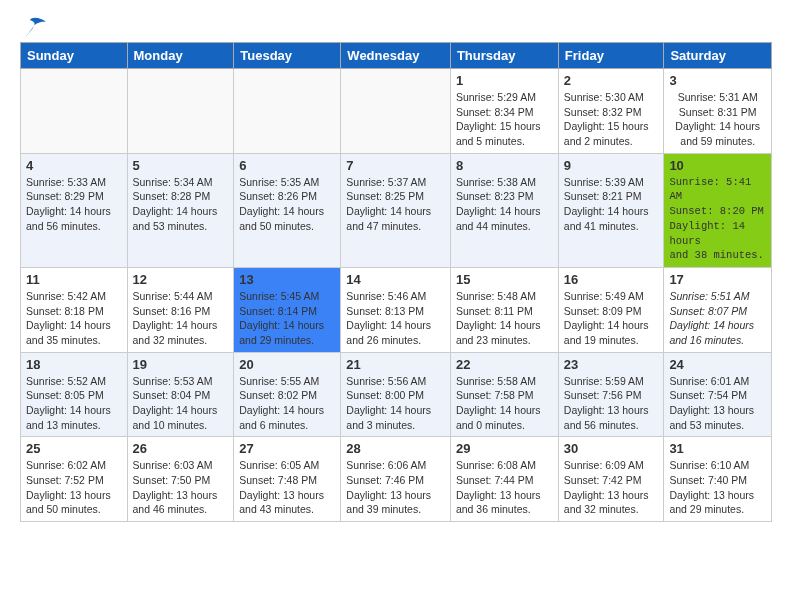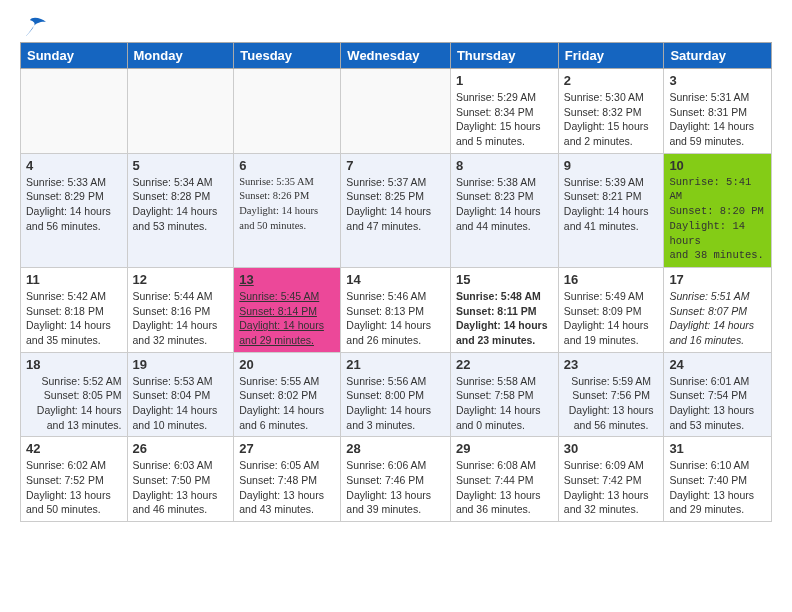--- a/index.html
+++ b/index.html
@@ -70,21 +70,21 @@
           </td>
           <td style="background: rgb(255, 255, 255);">
             <span class="day-num">2</span>
             <div class="day-info" style="white-space: pre-line;">Sunrise: 5:30 AM
 Sunset: 8:32 PM
 Daylight: 15 hours
 and 2 minutes.</div>
           </td>
           <td style="background: rgb(255, 255, 255);">
             <span class="day-num">3</span>
-            <div class="day-info" style="white-space: pre-line;">Sunrise: 5:31 AM
+            <div class="day-info" style="white-space: pre-line; text-align: center;">Sunrise: 5:31 AM
 Sunset: 8:31 PM
 Daylight: 14 hours
 and 59 minutes.</div>
           </td>
         </tr>
         <tr>
           <td style="background: rgb(238, 242, 250);">
             <span class="day-num">4</span>
             <div class="day-info" style="white-space: pre-line;">Sunrise: 5:33 AM
 Sunset: 8:29 PM
@@ -93,21 +93,21 @@
           </td>
           <td style="background: rgb(238, 242, 250);">
             <span class="day-num">5</span>
             <div class="day-info" style="white-space: pre-line;">Sunrise: 5:34 AM
 Sunset: 8:28 PM
 Daylight: 14 hours
 and 53 minutes.</div>
           </td>
           <td style="background: rgb(238, 242, 250);">
             <span class="day-num">6</span>
-            <div class="day-info" style="white-space: pre-line; font-family: Liberation Serif, serif;">Sunrise: 5:35 AM
+            <div class="day-info" style="white-space: pre-line;">Sunrise: 5:35 AM
 Sunset: 8:26 PM
 Daylight: 14 hours
 and 50 minutes.</div>
           </td>
           <td style="background: rgb(238, 242, 250);">
             <span class="day-num">7</span>
             <div class="day-info" style="white-space: pre-line;">Sunrise: 5:37 AM
 Sunset: 8:25 PM
 Daylight: 14 hours
 and 47 minutes.</div>
@@ -142,37 +142,37 @@
 Daylight: 14 hours
 and 35 minutes.</div>
           </td>
           <td style="background: rgb(255, 255, 255);">
             <span class="day-num">12</span>
             <div class="day-info" style="white-space: pre-line;">Sunrise: 5:44 AM
 Sunset: 8:16 PM
 Daylight: 14 hours
 and 32 minutes.</div>
           </td>
-          <td style="background: #ec4899; text-decoration: underline;">
+          <td style="background: #3b82f6;">
             <span class="day-num">13</span>
             <div class="day-info" style="white-space: pre-line;">Sunrise: 5:45 AM
 Sunset: 8:14 PM
 Daylight: 14 hours
 and 29 minutes.</div>
           </td>
           <td style="background: rgb(255, 255, 255);">
             <span class="day-num">14</span>
             <div class="day-info" style="white-space: pre-line;">Sunrise: 5:46 AM
 Sunset: 8:13 PM
 Daylight: 14 hours
 and 26 minutes.</div>
           </td>
           <td style="background: rgb(255, 255, 255);">
             <span class="day-num">15</span>
-            <div class="day-info" style="white-space: pre-line; font-weight: bold;">Sunrise: 5:48 AM
+            <div class="day-info" style="white-space: pre-line;">Sunrise: 5:48 AM
 Sunset: 8:11 PM
 Daylight: 14 hours
 and 23 minutes.</div>
           </td>
           <td style="background: rgb(255, 255, 255); margin-top: 48px;">
             <span class="day-num">16</span>
             <div class="day-info" style="white-space: pre-line;">Sunrise: 5:49 AM
 Sunset: 8:09 PM
 Daylight: 14 hours
 and 19 minutes.</div>
@@ -181,21 +181,21 @@
             <span class="day-num">17</span>
             <div class="day-info" style="white-space: pre-line; font-style: italic;">Sunrise: 5:51 AM
 Sunset: 8:07 PM
 Daylight: 14 hours
 and 16 minutes.</div>
           </td>
         </tr>
         <tr>
           <td style="background: rgb(238, 242, 250);">
             <span class="day-num">18</span>
-            <div class="day-info" style="white-space: pre-line; text-align: right;">Sunrise: 5:52 AM
+            <div class="day-info" style="white-space: pre-line;">Sunrise: 5:52 AM
 Sunset: 8:05 PM
 Daylight: 14 hours
 and 13 minutes.</div>
           </td>
           <td style="background: rgb(238, 242, 250);">
             <span class="day-num">19</span>
             <div class="day-info" style="white-space: pre-line;">Sunrise: 5:53 AM
 Sunset: 8:04 PM
 Daylight: 14 hours
 and 10 minutes.</div>
@@ -216,36 +216,36 @@
           </td>
           <td style="background: rgb(238, 242, 250);">
             <span class="day-num">22</span>
             <div class="day-info" style="white-space: pre-line;">Sunrise: 5:58 AM
 Sunset: 7:58 PM
 Daylight: 14 hours
 and 0 minutes.</div>
           </td>
           <td style="background: rgb(238, 242, 250);">
             <span class="day-num">23</span>
-            <div class="day-info" style="white-space: pre-line; text-align: center;">Sunrise: 5:59 AM
+            <div class="day-info" style="white-space: pre-line;">Sunrise: 5:59 AM
 Sunset: 7:56 PM
 Daylight: 13 hours
 and 56 minutes.</div>
           </td>
           <td style="background: rgb(238, 242, 250);">
             <span class="day-num">24</span>
             <div class="day-info" style="white-space: pre-line;">Sunrise: 6:01 AM
 Sunset: 7:54 PM
 Daylight: 13 hours
 and 53 minutes.</div>
           </td>
         </tr>
         <tr>
           <td style="background: rgb(255, 255, 255);">
-            <span class="day-num">42</span>
+            <span class="day-num">25</span>
             <div class="day-info" style="white-space: pre-line;">Sunrise: 6:02 AM
 Sunset: 7:52 PM
 Daylight: 13 hours
 and 50 minutes.</div>
           </td>
           <td style="background: rgb(255, 255, 255);">
             <span class="day-num">26</span>
             <div class="day-info" style="white-space: pre-line;">Sunrise: 6:03 AM
 Sunset: 7:50 PM
 Daylight: 13 hours

